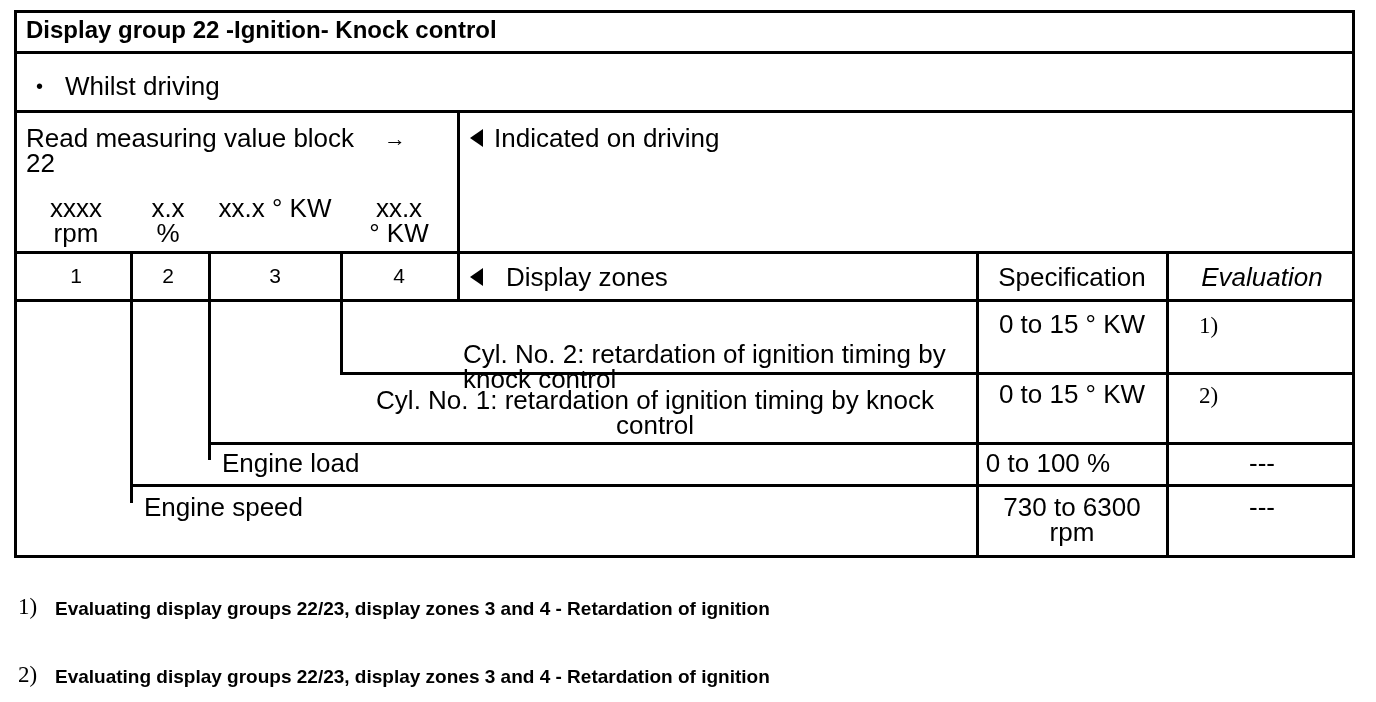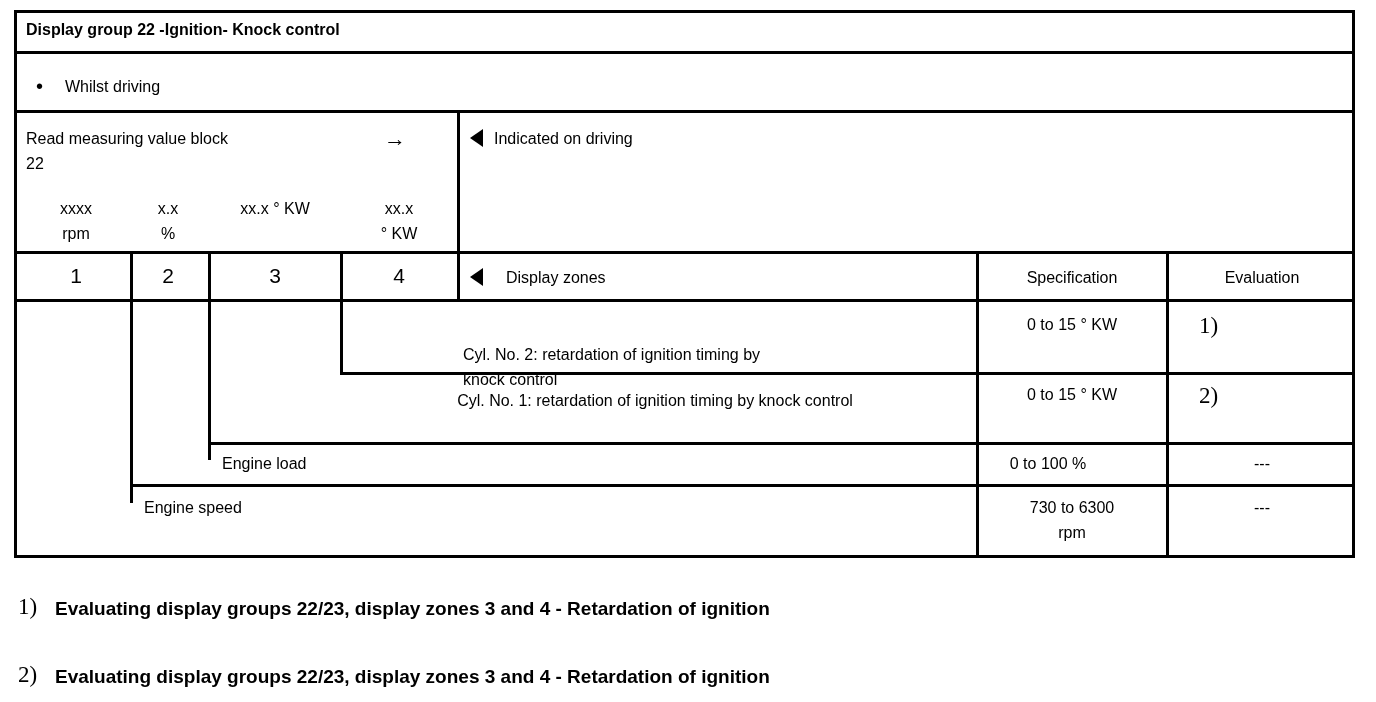--- a/index.html
+++ b/index.html
@@ -17,26 +17,26 @@
     overflow: hidden;
   }
 
   .hline { position: absolute; background: #000; height: 3px; }
   .vline { position: absolute; background: #000; width: 3px; }
 
   
   .txt {
     position: absolute;
     box-sizing: border-box;
-    font-size: 16px;
+    font-size: 26px;
     line-height: 25px;
     white-space: pre-wrap;
   }
   .title-txt {
-    font-size: 16px;
+    font-size: 24px;
     font-weight: bold;
     line-height: 26px;
   }
   .bullet-dot {
     position: absolute;
     font-size: 20px;
     line-height: 20px;
   }
   .center { text-align: center; }
   .big-num {
@@ -131,21 +131,21 @@
 <div class="txt big-num" style="left:134px; top:263px; width:68px;">2</div>
 <div class="txt big-num" style="left:212px; top:263px; width:126px;">3</div>
 <div class="txt big-num" style="left:344px; top:263px; width:110px;">4</div>
 
 <div class="tri" style="left:470px; top:129px;"></div>
 <div class="txt" style="left:494px; top:126px; width:420px;">Indicated on driving</div>
 
 <div class="tri" style="left:470px; top:268px;"></div>
 <div class="txt" style="left:494px; top:265px; width:420px;margin-left:12px;">Display zones</div>
 <div class="txt center" style="left:980px; top:265px; width:184px;">Specification</div>
-<div class="txt center" style="left:1170px; top:265px; width:184px;">Evaluation</div>
+<div class="txt center" style="left:1170px; top:265px; width:184px;font-style:italic;">Evaluation</div>
 
 <div>
   <div class="txt" style="left:463px; top:312px; width:505px;margin-top:30px;">Cyl. No. 2: retardation of ignition timing by
 knock control</div>
   <div class="txt center" style="left:980px; top:312px; width:184px;">0 to 15 ° KW</div>
   <div class="fn-num" style="left:1199px; top:313px;">1)</div>
 </div>
 
 <div>
   <div class="txt center" style="left:340px; top:388px; width:630px;">Cyl. No. 1: retardation of ignition timing by knock control</div>

